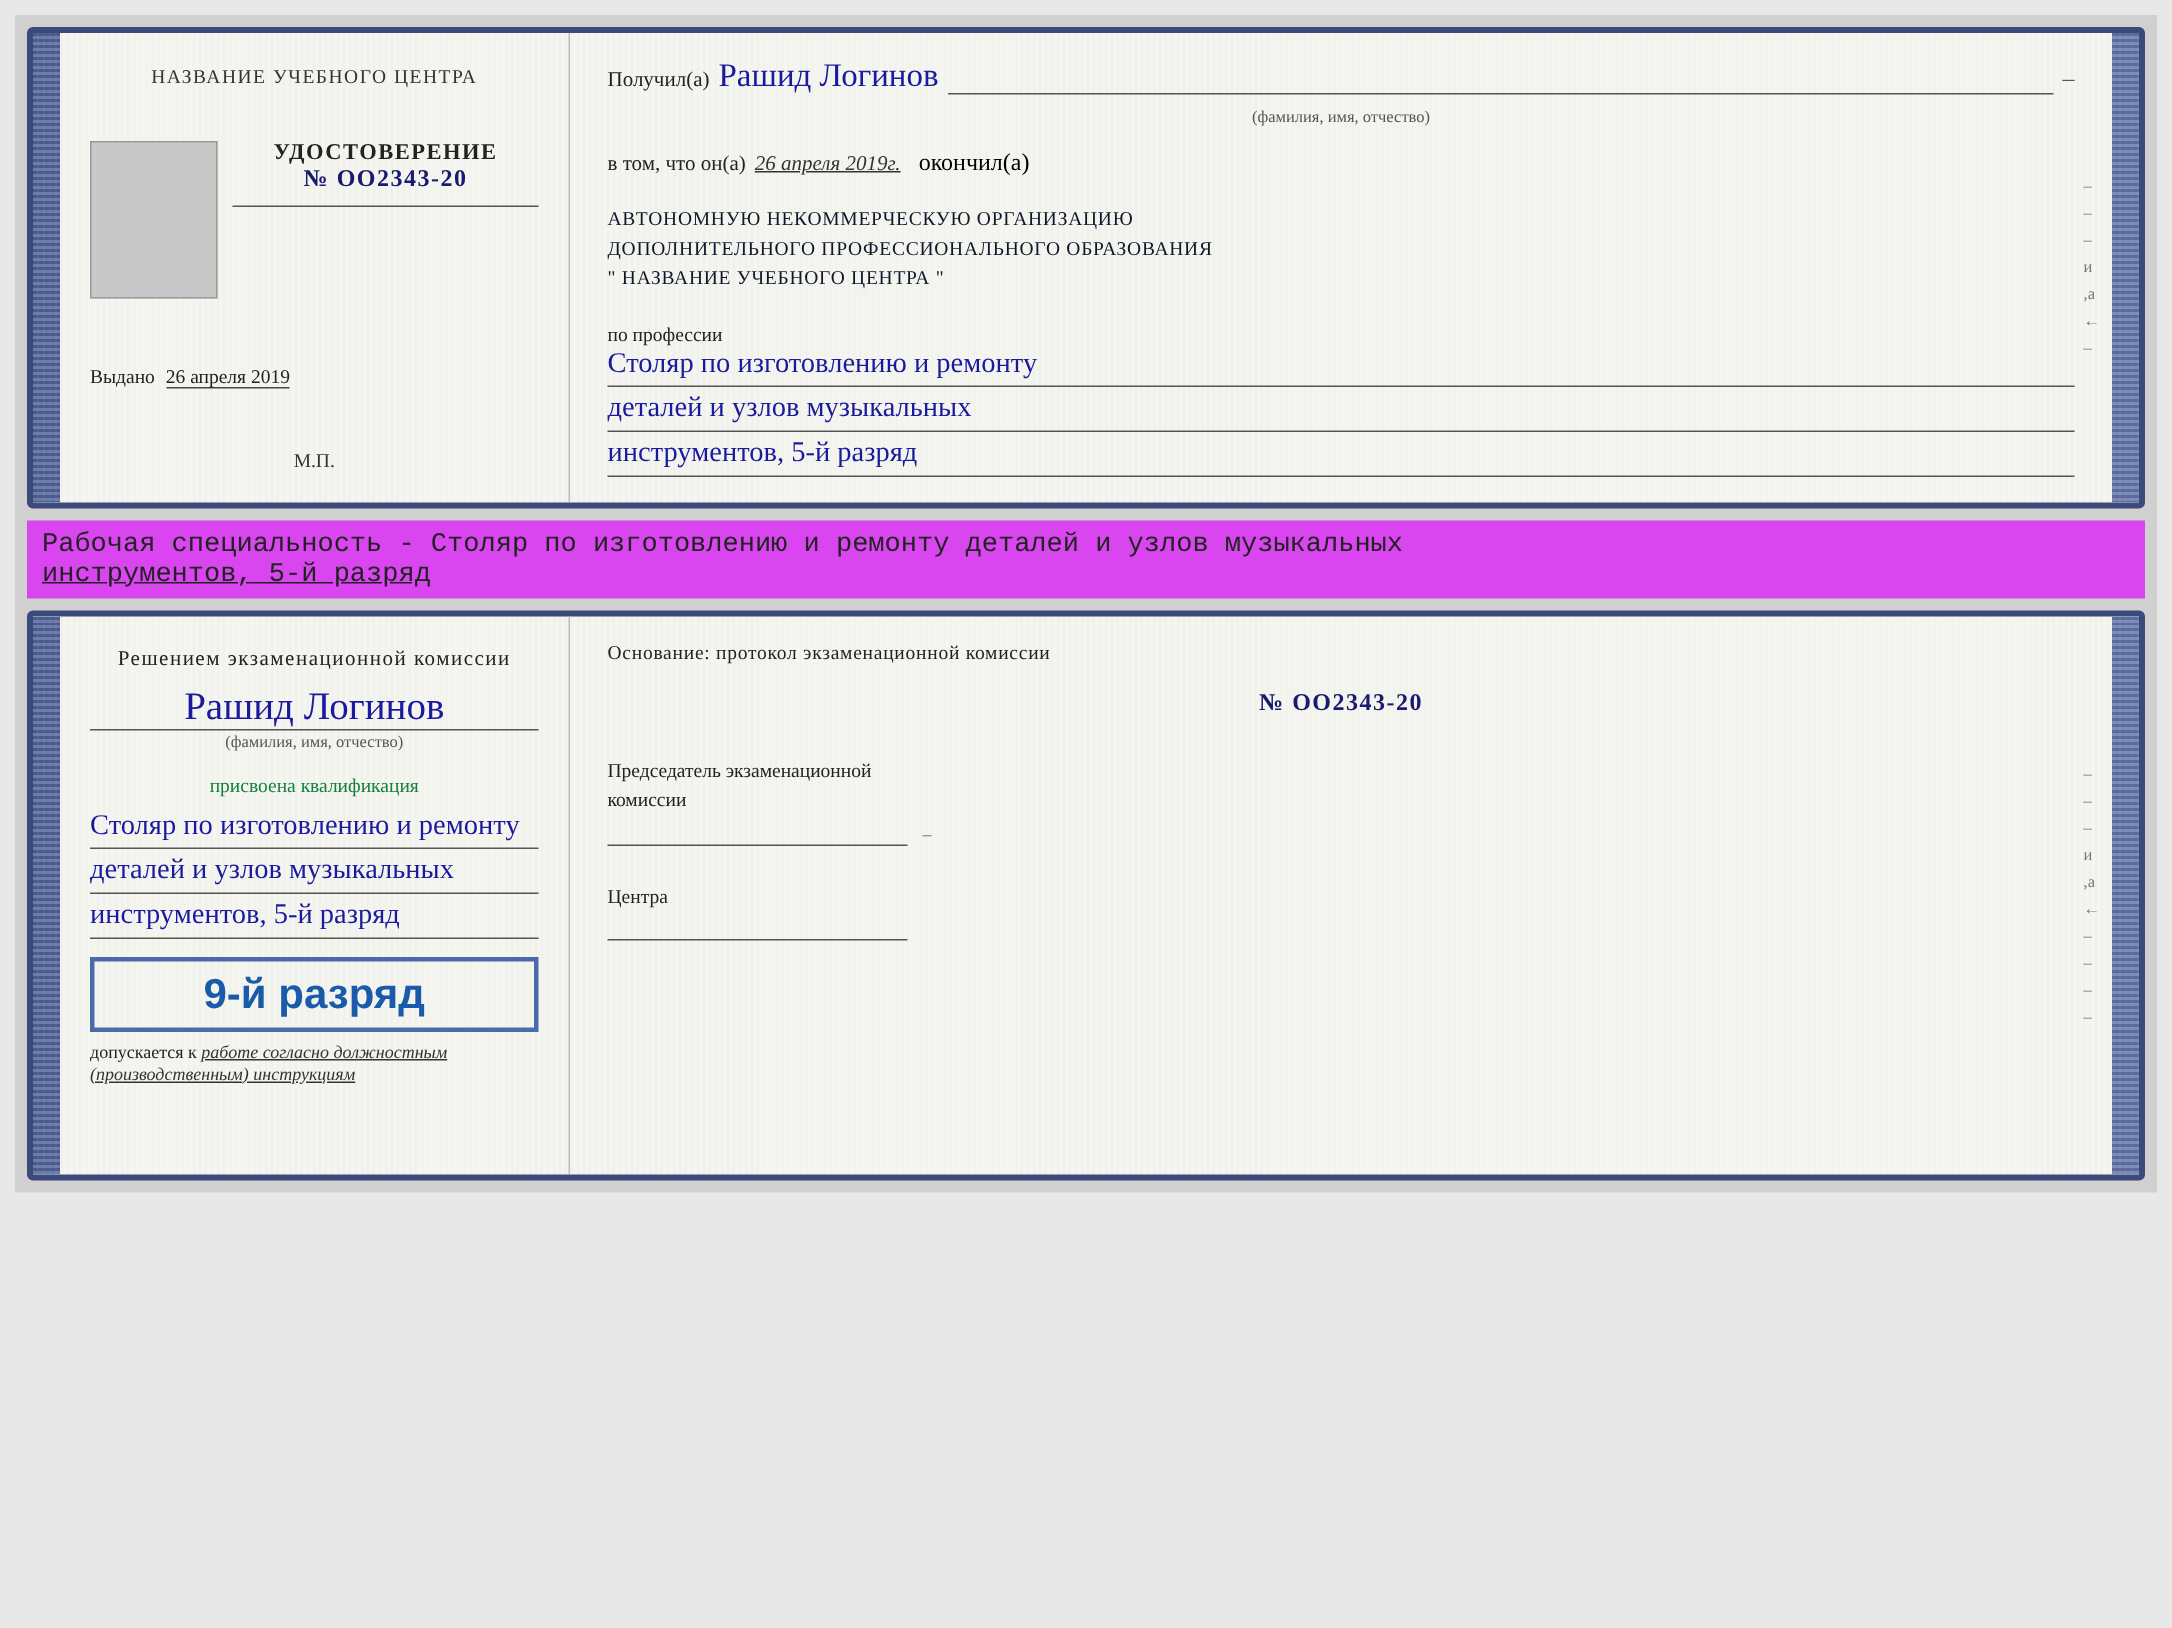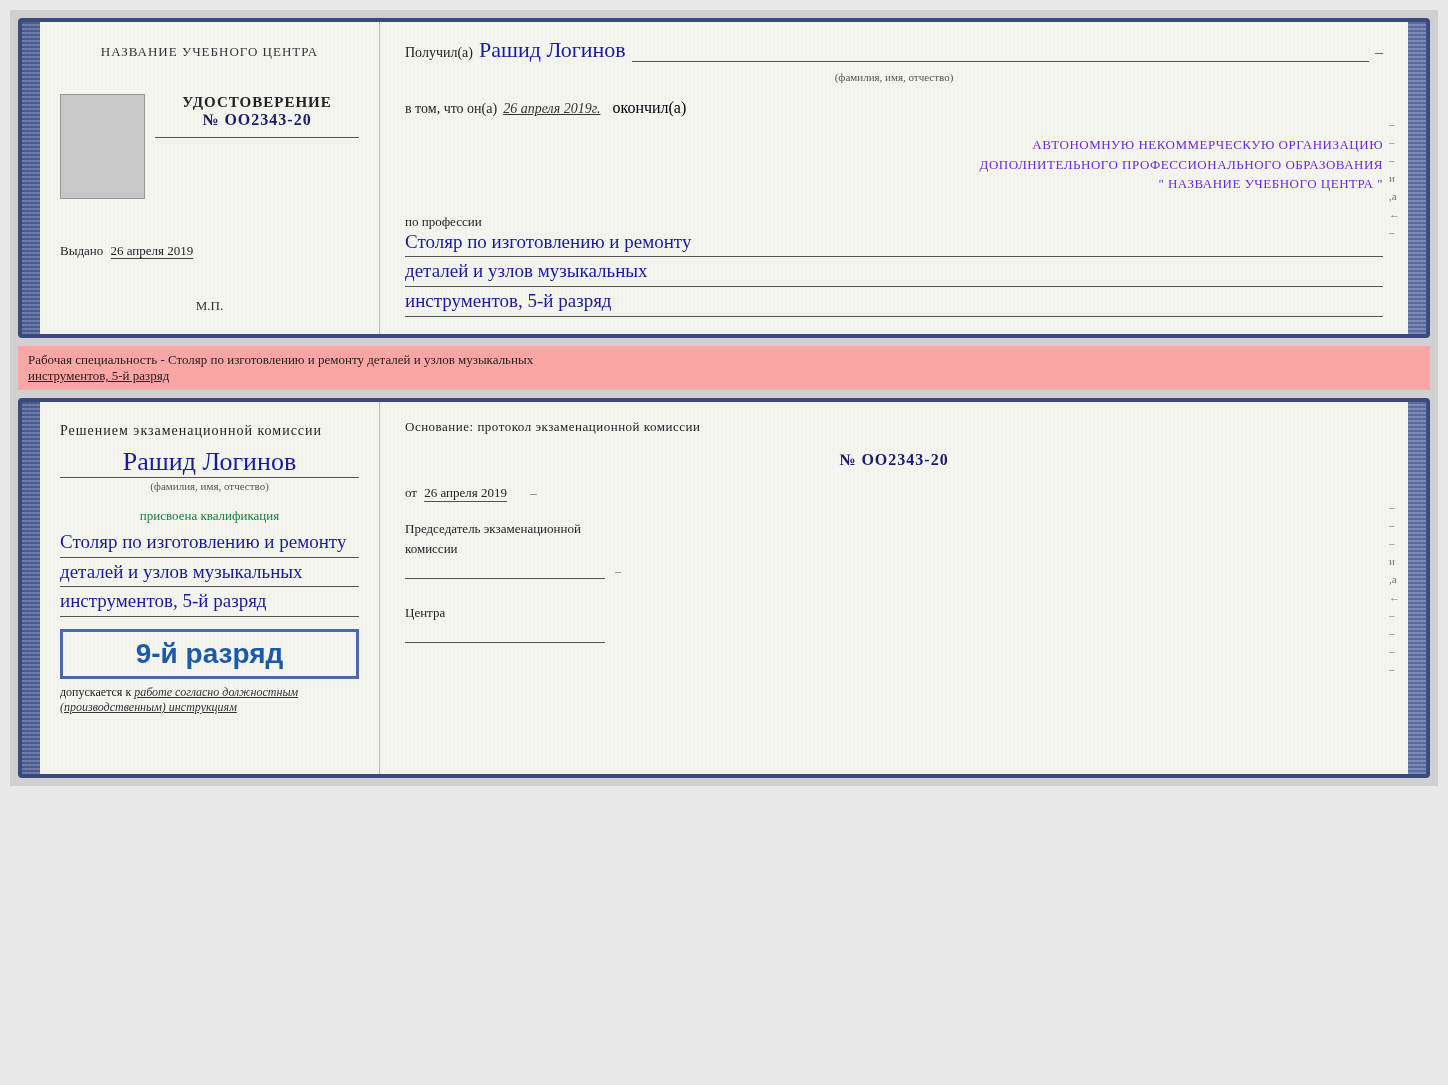--- a/index.html
+++ b/index.html
@@ -165,22 +165,22 @@
 
     .date-handwritten {
       font-style: italic;
       color: #333;
       text-decoration: underline;
       font-size: 14px;
     }
 
     .org-block {
       font-size: 13px;
-      color: #6d28d9;
-      text-align: right;
+      color: #0f172a;
+      text-align: left;
       text-transform: uppercase;
       letter-spacing: 0.5px;
       line-height: 1.5;
       margin: 6px 0;
     }
 
     .profession-label {
       font-size: 13px;
       color: #222;
       margin-top: 6px;
@@ -192,46 +192,46 @@
       color: #1a1a9e;
       border-bottom: 1px solid #555;
       display: block;
       line-height: 1.3;
       padding-bottom: 2px;
       margin-bottom: 2px;
     }
 
     
     .separator-text {
-      background: #fca5a5;
+      background: #d946ef;
       padding: 6px 10px;
-      font-size: 13px;
-      color: #222;
-      font-family: Liberation Serif, serif;
+      font-size: 18px;
+      color: #222;
+      font-family: Liberation Mono, monospace;
     }
 
     .separator-text .underlined {
       text-decoration: underline;
     }
 
     
     .bottom-card {
       min-height: 380px;
     }
 
     .bottom-card .card-left {
       justify-content: flex-start;
       gap: 8px;
       padding-top: 20px;
     }
 
     .decision-text {
       font-size: 14px;
       color: #222;
-      text-align: left;
+      text-align: center;
       letter-spacing: 1px;
       line-height: 1.5;
     }
 
     .qualification-label {
       font-size: 13px;
       color: #15803d;
       text-align: center;
       margin-top: 8px;
     }
@@ -446,25 +446,20 @@
         </div>
       </div>
 
       <div class="card-right">
         <div>
           <span class="osnov-line">Основание: протокол экзаменационной  комиссии</span>
         </div>
 
         <div class="proto-number">№ OO2343-20</div>
 
-        <div style="font-size:13px; color:#222;">
-          <span>от</span>
-          <span style="border-bottom:1px solid #555; padding-bottom:1px; margin-left:4px;">26 апреля 2019</span>
-          <span style="margin-left:20px; color:#666;">–</span>
-        </div>
 
         <div class="chairman-block">
           <div>Председатель экзаменационной</div>
           <div>комиссии</div>
           <div style="display:flex; align-items:center; gap:10px; margin-top:4px;">
             <span class="signature-line"></span>
             <span style="color:#666; font-size:12px;">–</span>
           </div>
         </div>
 

